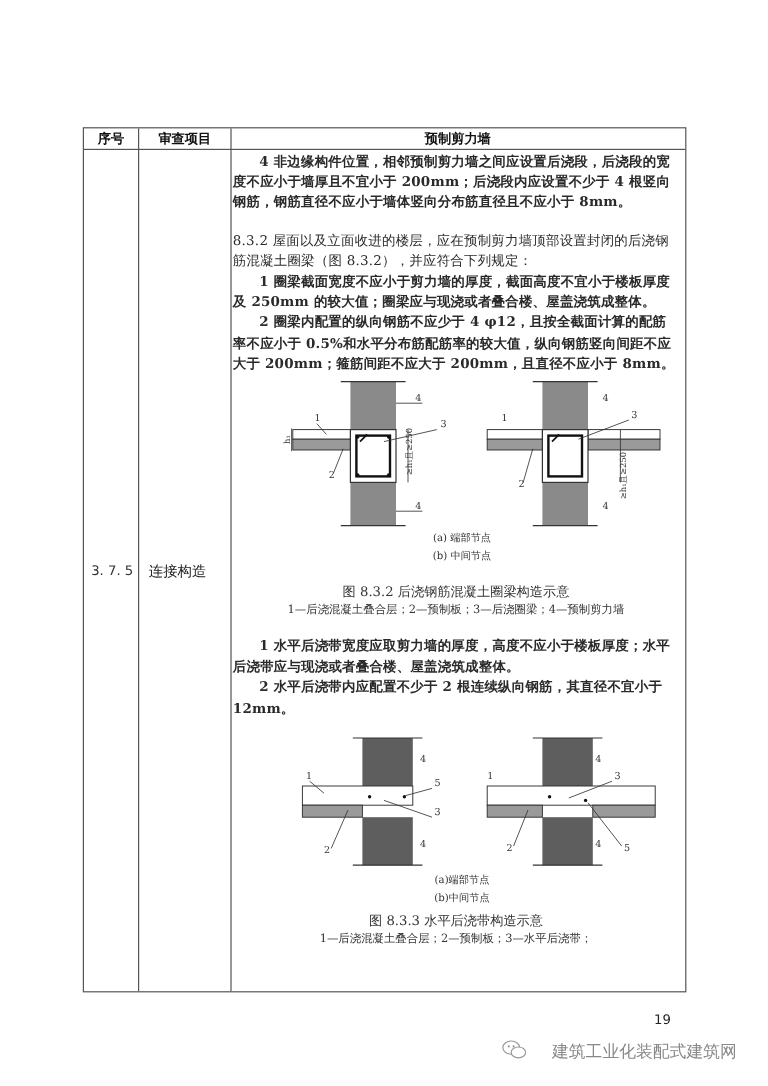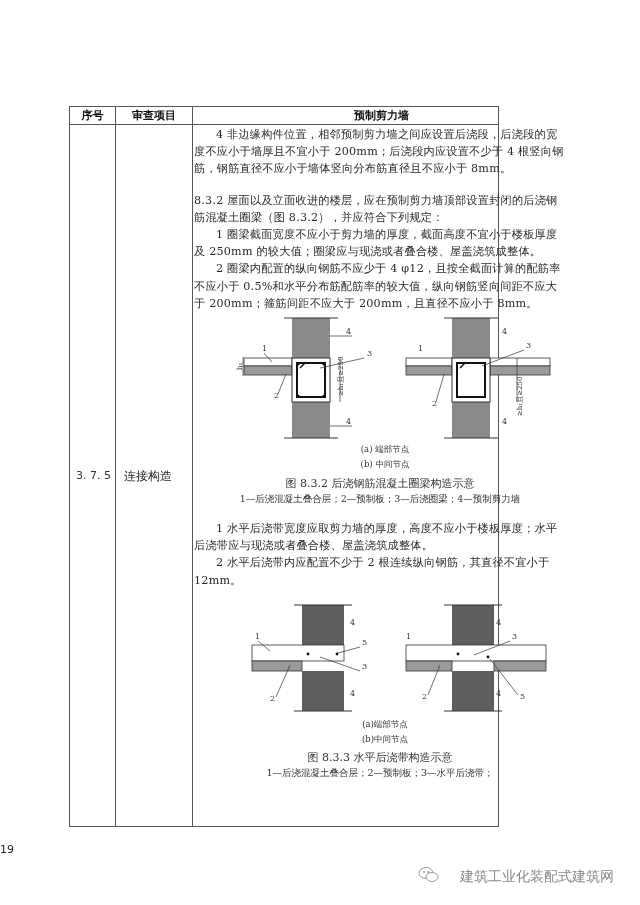--- a/index.html
+++ b/index.html
@@ -1,34 +1,34 @@
 <!DOCTYPE html>
 <html><head>
 <meta charset="utf-8">
 <style>
   html, body { margin:0; padding:0; background:#ffffff; }
   body { width:640px; height:905px; position:relative; overflow:hidden;
          font-family:"DejaVu Serif","Liberation Serif",serif; color:#222; }
-  .tbl { position:absolute; left:69px; top:106px; width:430px; height:721px;
+  .tbl { position:absolute; left:69px; top:106px; width:503px; height:721px;
          border:1.5px solid #555; box-sizing:border-box; }
   .hdr { position:absolute; left:0; top:0; right:0; height:17px; border-bottom:1.5px solid #555; }
   .col-line { position:absolute; top:0; bottom:0; width:0; border-left:1.5px solid #555; }
   .hcell { position:absolute; top:0; height:17px; line-height:17px; text-align:center;
            font-family:"DejaVu Sans","Liberation Sans",sans-serif; font-weight:bold; font-size:11px; color:#111; }
   .cell-text { position:absolute; font-family:"DejaVu Sans","Liberation Sans",sans-serif; font-size:11px; color:#333; }
   .content { position:absolute; left:124px; top:19px; width:372px; }
   .p { font-size:11.2px; line-height:17.2px; margin:0; color:#2a2a2a; letter-spacing:0.2px; }
-  .ind { text-indent:22px; }
+  .ind { text-indent:22px;font-weight:bold; }
   .b { font-weight:normal; }
   .gap { height:14px; }
   .fig { position:relative; height:128px; margin-top:4px; }
   .fig svg { position:absolute; top:0; }
   .cap { text-align:center; font-size:11px; line-height:15px; color:#333; }
   .legend { text-align:center; font-size:9.5px; line-height:15px; color:#333;flex-direction:column; }
-  .pageno { position:absolute; left:0; width:559px; top:843px; text-align:left;
+  .pageno { position:absolute; left:0; width:559px; top:843px; text-align:right;
             font-family:"DejaVu Sans","Liberation Sans",sans-serif; font-size:11px; color:#222; }
   .wm { position:absolute; left:418px; top:866px; font-family:"DejaVu Sans","Liberation Sans",sans-serif;
         font-size:14px; color:#888; display:flex; align-items:center; gap:20px; }
 </style>
 </head>
 <body>
 
 <div class="tbl">
   <div class="hdr"></div>
   <div class="col-line" style="left:45px"></div>
@@ -98,21 +98,21 @@
         <text x="122" y="32" font-size="8" fill="#333">3</text>
         <line x1="120" y1="34" x2="78" y2="50" stroke="#333" stroke-width="0.7"></line>
         <text x="98" y="18" font-size="8" fill="#333">4</text>
         <text x="98" y="108" font-size="8" fill="#333">4</text>
       </svg>
     </div>
     <div class="legend" style="font-size:8.5px;margin-top:-2px;display:flex;justify-content:space-around;padding:0 60px 0 70px">
       <span>(a) 端部节点</span>
       <span>(b) 中间节点</span>
     </div>
-    <div class="cap" style="margin-top:4px">图 8.3.2    后浇钢筋混凝土圈梁构造示意</div>
+    <div class="cap" style="margin-top:14px">图 8.3.2    后浇钢筋混凝土圈梁构造示意</div>
     <div class="legend">1—后浇混凝土叠合层；2—预制板；3—后浇圈梁；4—预制剪力墙</div>
 
     <div style="height:14px"></div>
     <p class="p ind">1 水平后浇带宽度应取剪力墙的厚度，高度不应小于楼板厚度；水平后浇带应与现浇或者叠合楼、屋盖浇筑成整体。</p>
     <p class="p ind">2 水平后浇带内应配置不少于 2 根连续纵向钢筋，其直径不宜小于 12mm。</p>
 
     <div class="fig" style="height:118px;margin-top:10px">
       <svg style="left:40px" width="150" height="118" viewBox="0 0 150 118">
         <rect x="68" y="6" width="42" height="40" fill="#5e5e5e"></rect>
         <rect x="68" y="72" width="42" height="40" fill="#5e5e5e"></rect>

